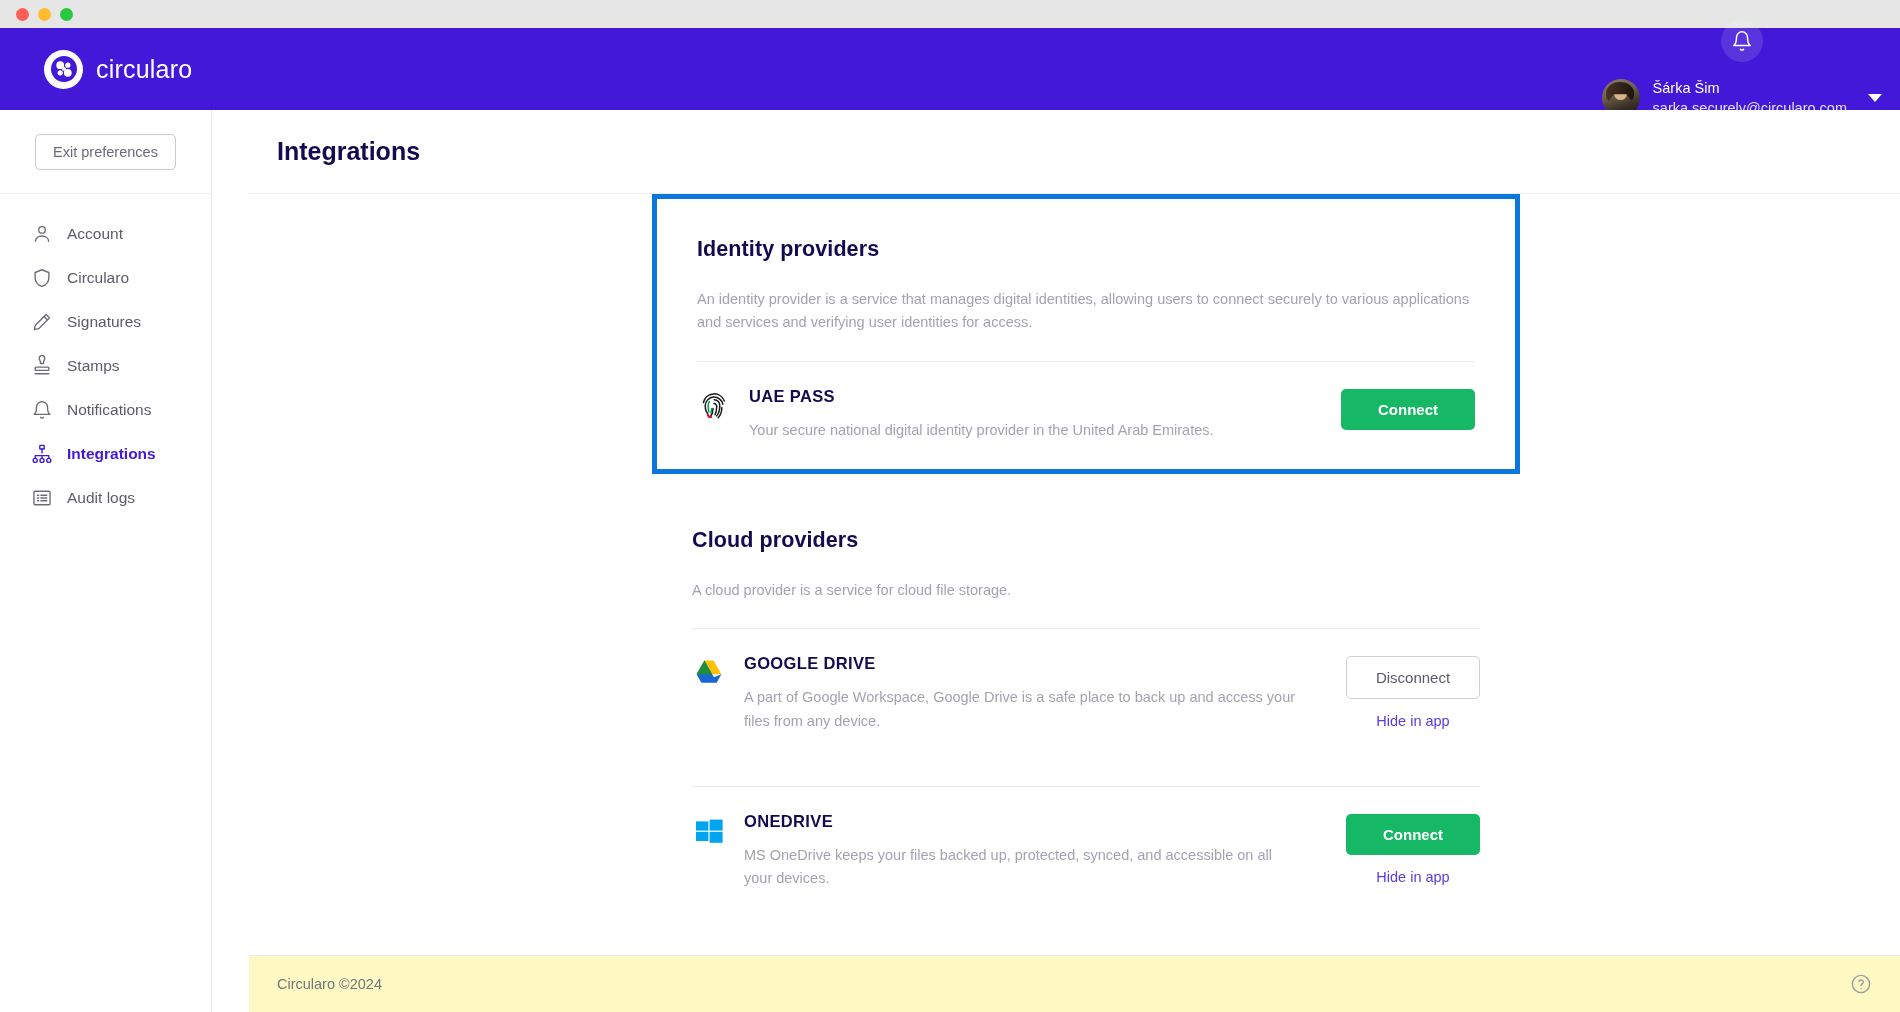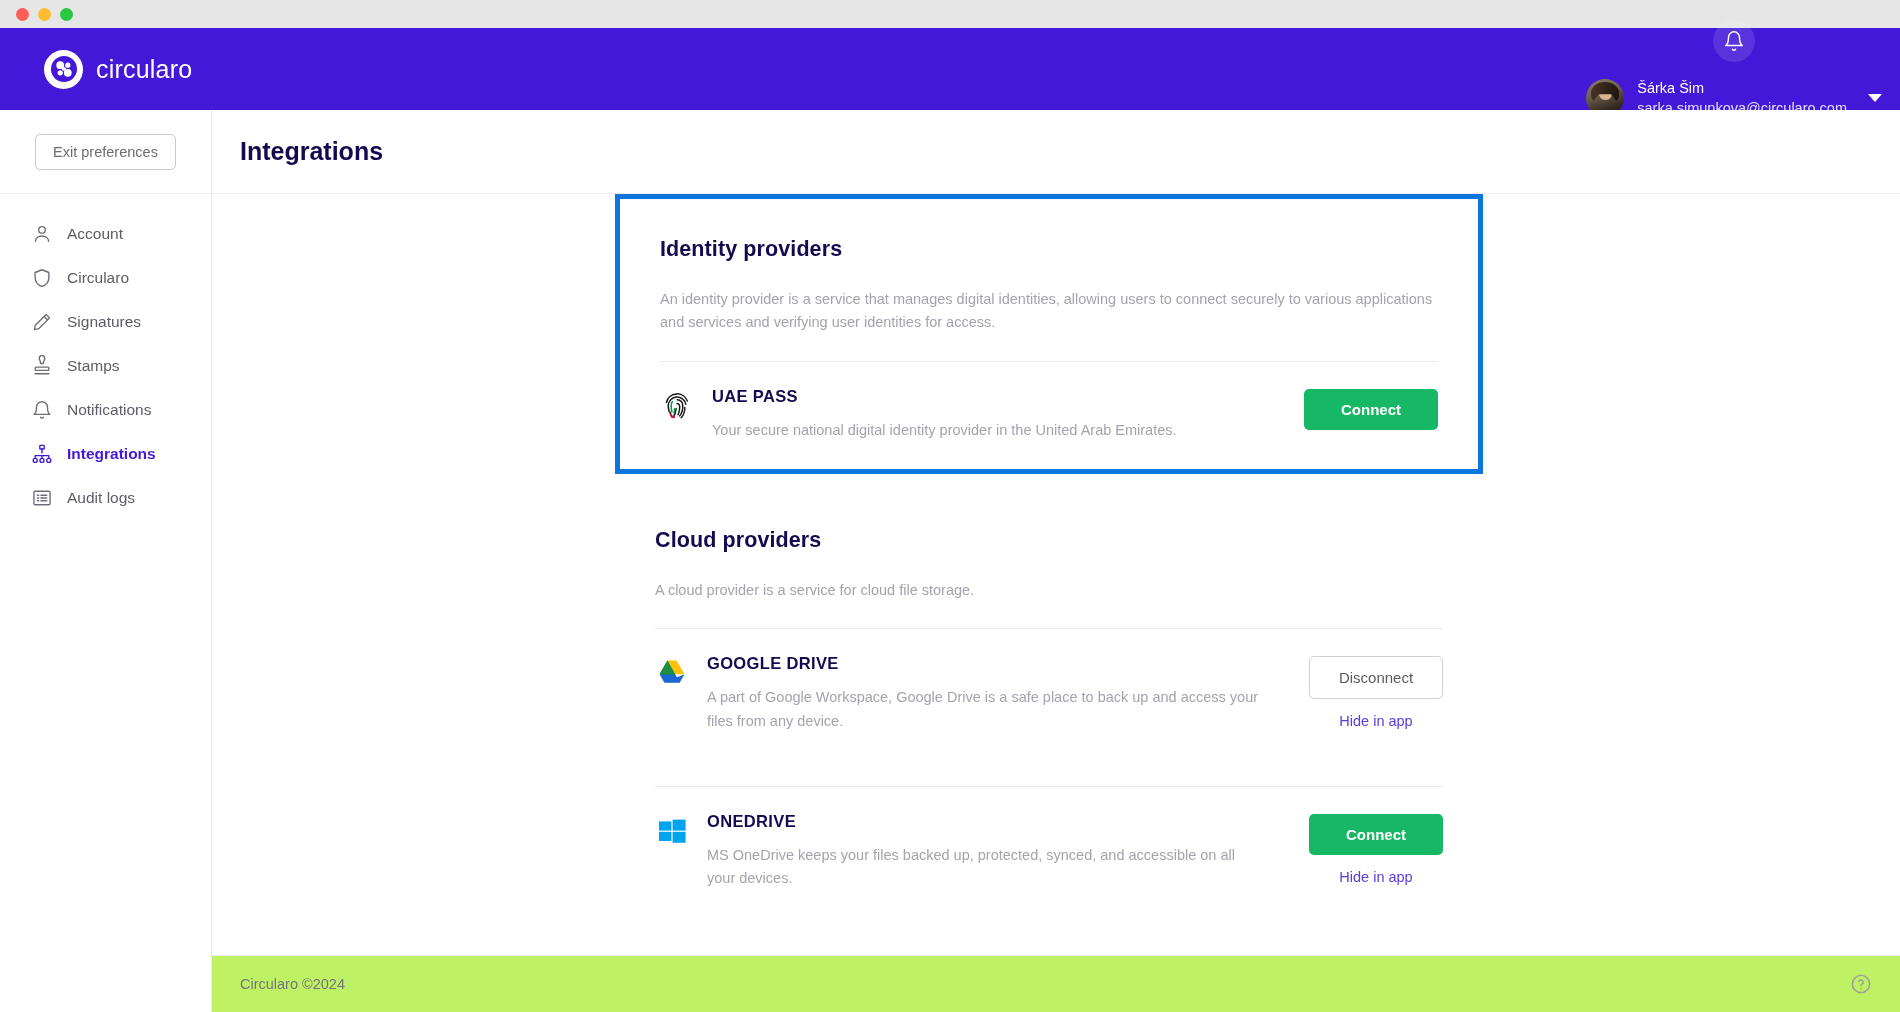--- a/index.html
+++ b/index.html
@@ -71,21 +71,21 @@
   .profile-name { color: #ffffff; font-size: 14.5px; }
   .profile-email { color: #e4dffb; font-size: 14.5px; }
   .caret-down {
     width: 0; height: 0; margin-left: 8px;
     border-left: 7px solid transparent;
     border-right: 7px solid transparent;
     border-top: 8px solid #ffffff;
   }
 
   
-  .shell { display: flex; height: calc(1012px - 28px - 82px); }
+  .shell { display: flex; height: calc(1012px - 28px - 82px); gap: 37px; }
 
   
   .sidebar {
     width: 212px; flex: none;
     border-right: 1px solid #e9e9ef;
     background: #ffffff;
     display: flex; flex-direction: column;
   }
   .exit-wrap {
     height: 84px; display: flex; align-items: center; justify-content: center;
@@ -173,21 +173,21 @@
     font-weight: normal;
   }
   .link-hide {
     color: #5b3ae0; font-size: 14.5px; text-align: center;
     cursor: pointer; text-decoration: none; display: block;
   }
 
   
   .footer {
     height: 57px; flex: none;
-    background: #bef264; border-top: 1px solid #e9e9ef;
+    background: #fef9c3; border-top: 1px solid #e9e9ef;
     display: flex; align-items: center;
     padding: 0 28px;
   }
   .footer-text { color: #74747f; font-size: 14.5px; }
   .help-ico { margin-left: auto; width: 22px; height: 22px; cursor: pointer; }
 </style>
 </head>
 <body>
 
 <div class="titlebar">
@@ -216,21 +216,21 @@
       <svg class="nav-ico" viewBox="0 0 24 24" fill="none" stroke="#ffffff" stroke-width="1.6" stroke-linecap="round" stroke-linejoin="round">
         <path d="M18 8a6 6 0 1 0-12 0c0 7-3 9-3 9h18s-3-2-3-9"></path>
         <path d="M13.7 21a2 2 0 0 1-3.4 0"></path>
       </svg>
     </div>
 
     <div class="profile">
       <span class="avatar"></span>
       <span class="profile-text">
         <span class="profile-name">Šárka Šim</span><br>
-        <span class="profile-email">sarka.simunkova@circularo.com</span>
+        <span class="profile-email">sarka.securely@circularo.com</span>
       </span>
       <span class="caret-down"></span>
     </div>
   </div>
 </div>
 
 <div class="shell">
 
   <aside class="sidebar">
     <div class="exit-wrap">

